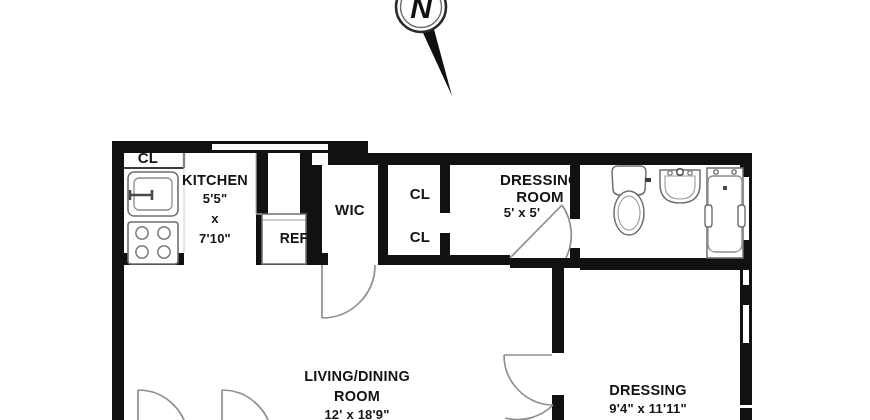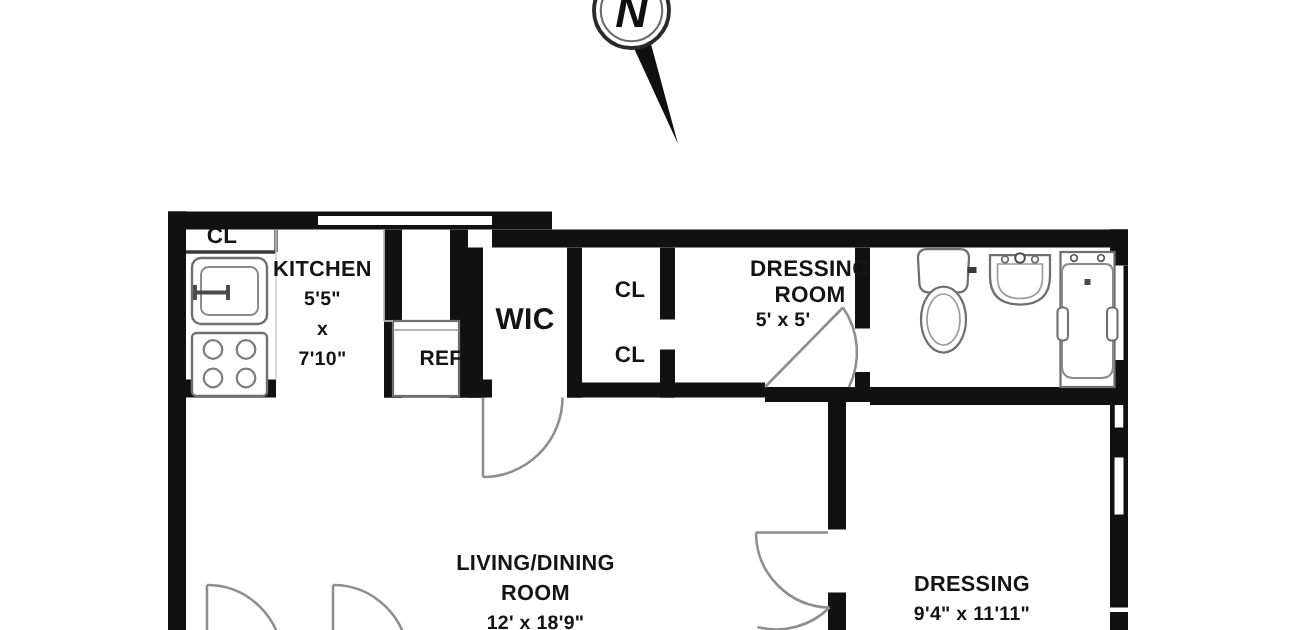--- a/index.html
+++ b/index.html
@@ -35,21 +35,21 @@
     color: #141414;
     text-align: right;
     white-space: nowrap;
     letter-spacing: 0.2px;
     transform: translateX(-50%);
     line-height: 1.12;
   }
   .lbl-room   { font-size: 14.5px; }
   .lbl-dim    { font-size: 13px; }
   .lbl-cl     { font-size: 15px; }
-  .lbl-wic    { font-size: 20px; }
+  .lbl-wic    { font-size: 15px; }
   .lbl-ref    { font-size: 14px; }
   .lbl-dress  { font-size: 15px; padding-left: 36px; }
   .lbl-dressdim { font-size: 13px; }
 </style>
 </head>
 <body>
 
 <div id="plan-root">
 
   <svg id="plan-svg" viewBox="0 0 870 420" xmlns="http://www.w3.org/2000/svg">

